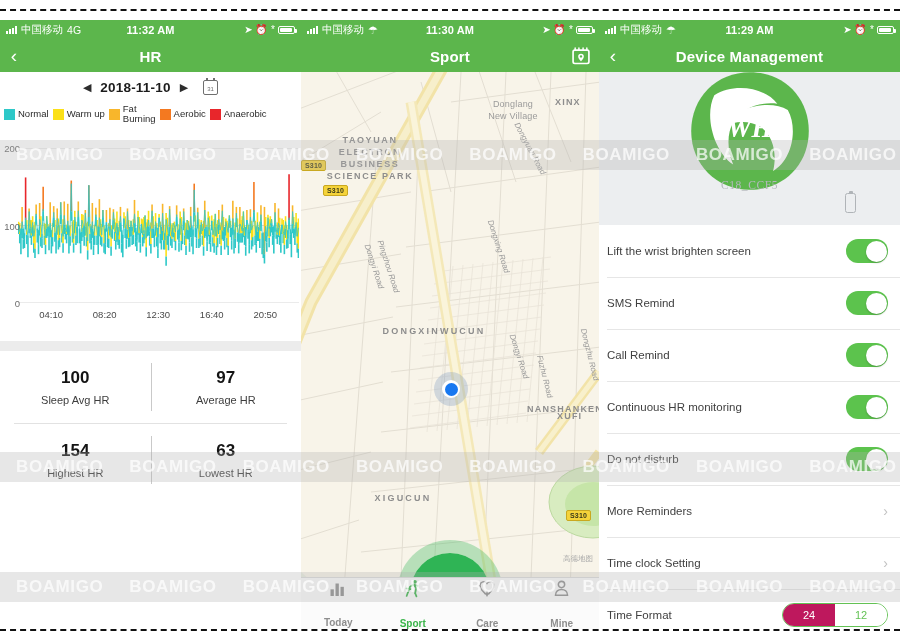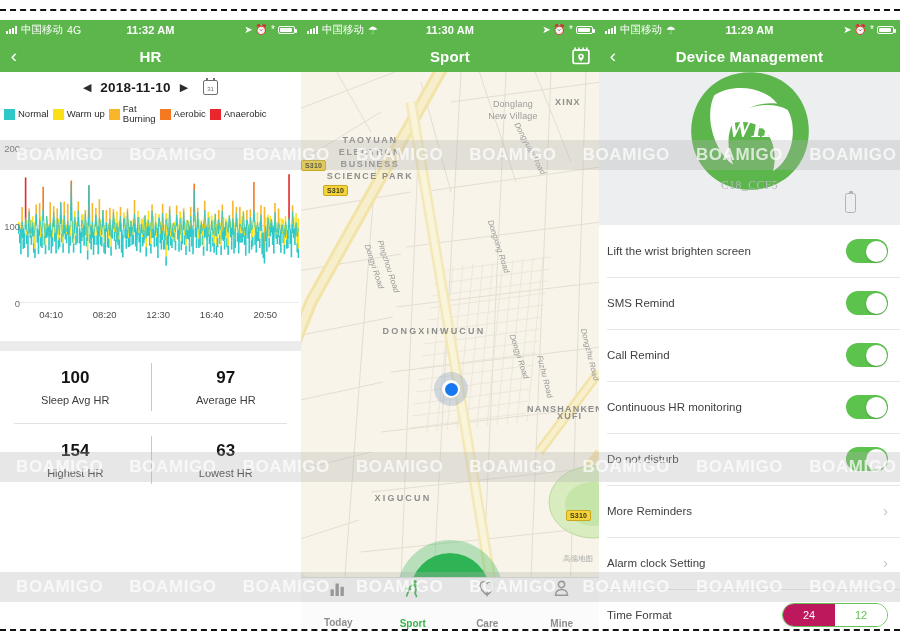--- a/index.html
+++ b/index.html
@@ -1009,21 +1009,21 @@
           <span class="dev-label">Do not disturb</span>
           <div class="toggle">
             <i></i>
           </div>
         </div>
         <div class="dev-row">
           <span class="dev-label">More Reminders</span>
           <span class="chev">›</span>
         </div>
         <div class="dev-row">
-          <span class="dev-label">Alarm clock Setting</span>
+          <span class="dev-label">Time clock Setting</span>
           <span class="chev">›</span>
         </div>
         <div class="dev-row">
           <span class="dev-label">Time Format</span>
           <div class="seg">
             <div class="on">24</div>
             <div class="">12</div>
           </div>
         </div>
       </div>

